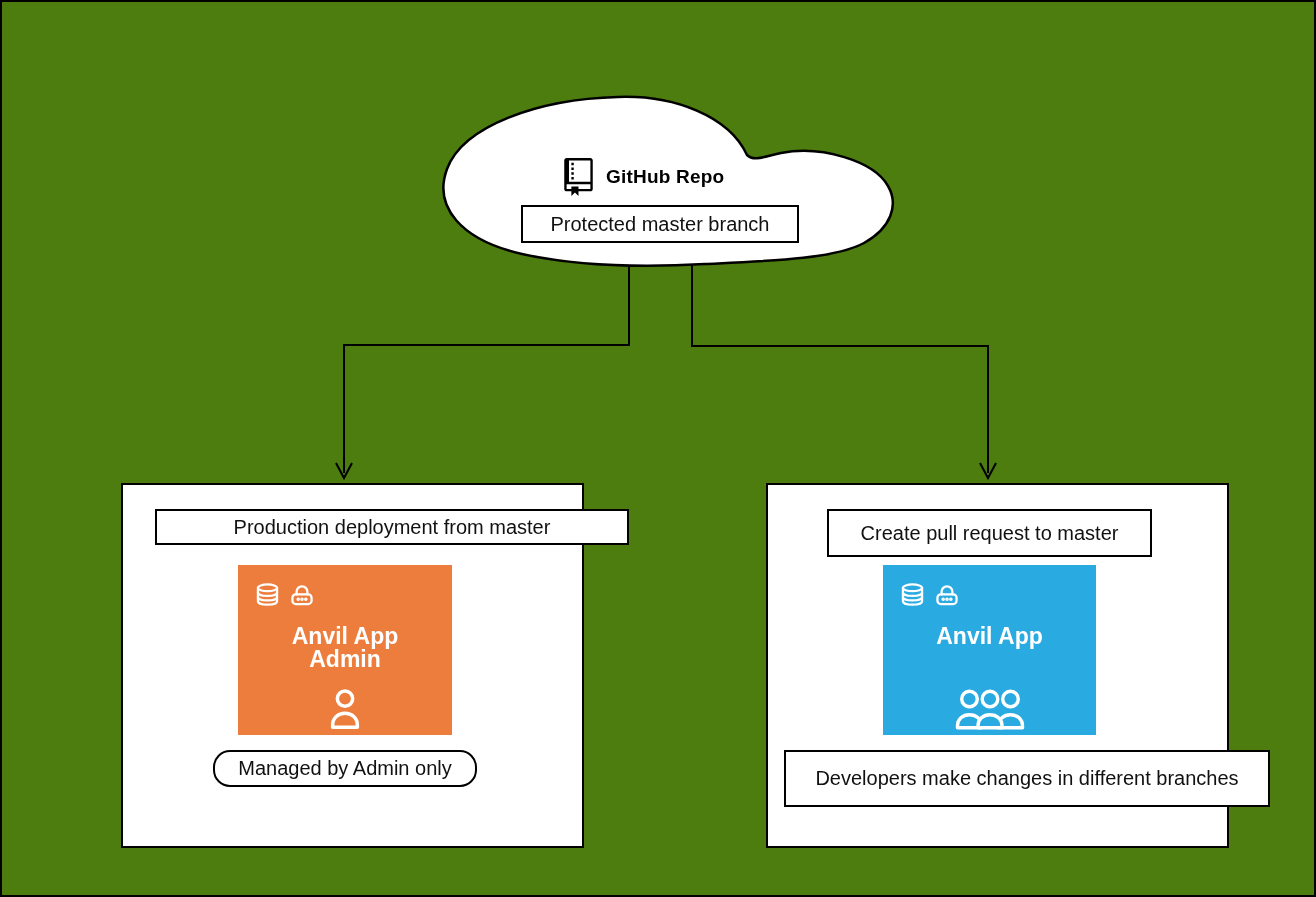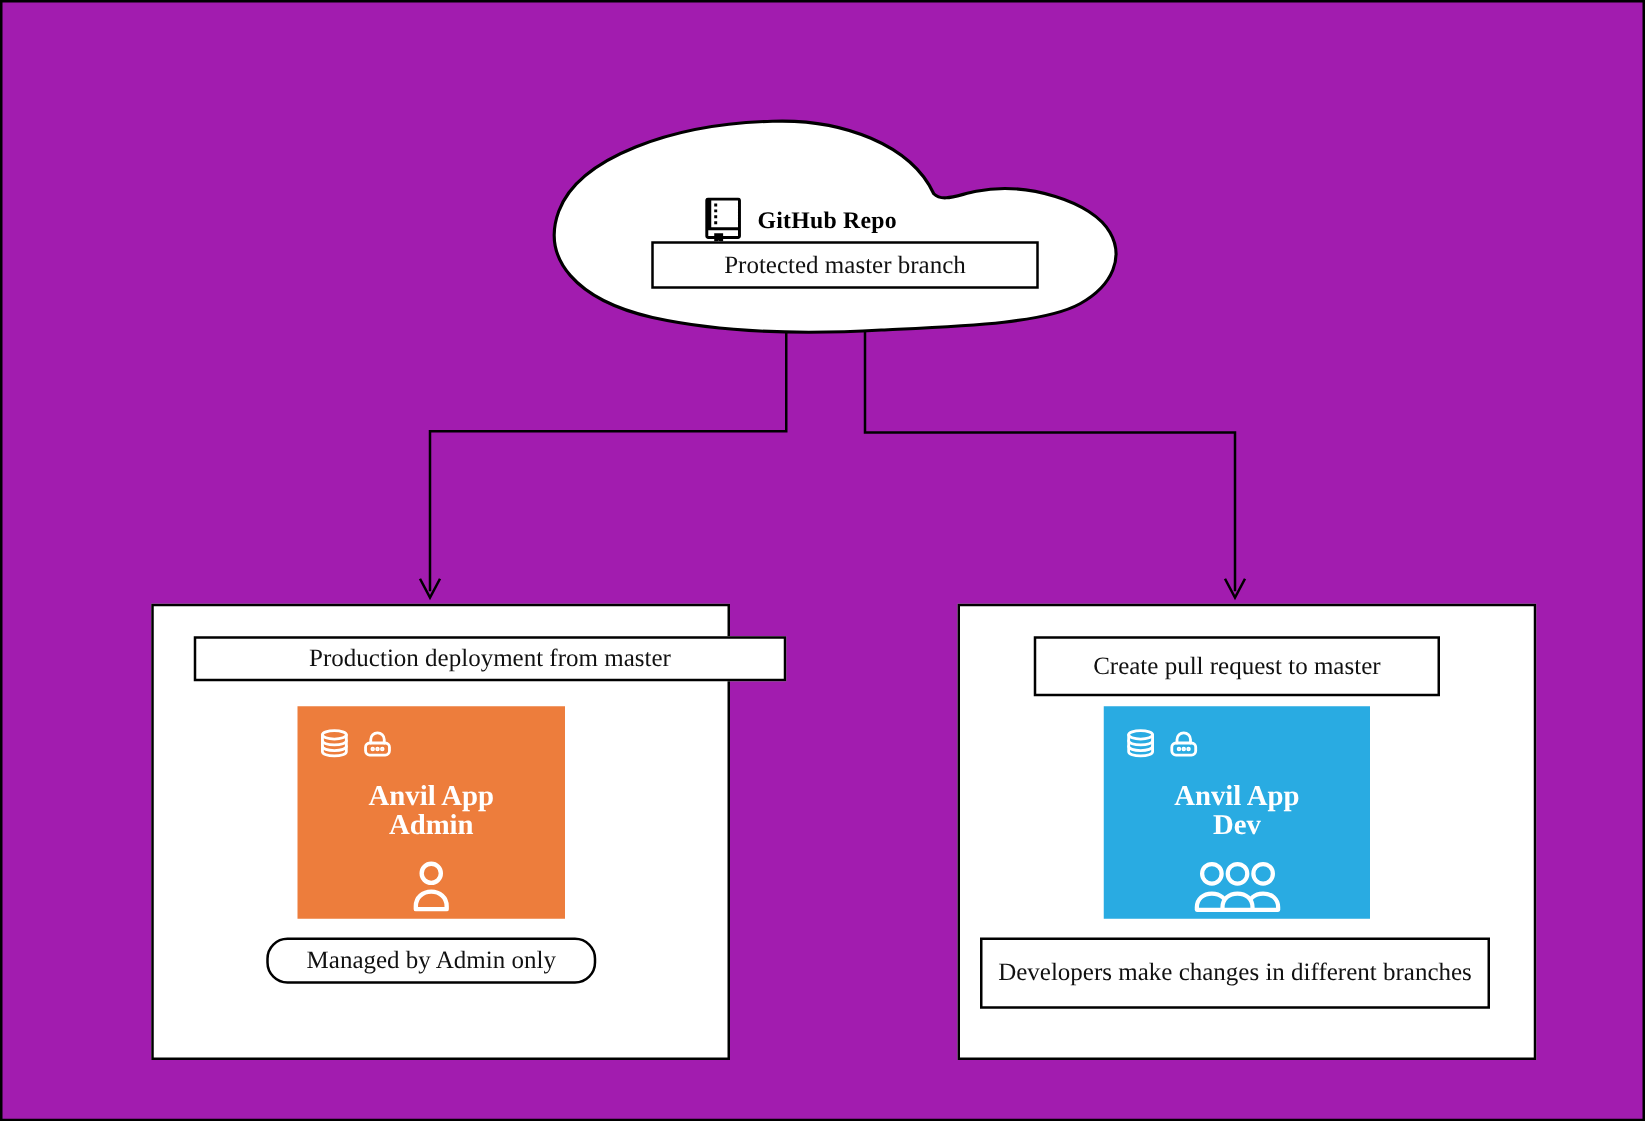--- a/index.html
+++ b/index.html
@@ -1,23 +1,23 @@
 <!DOCTYPE html>
 <html><head>
 <meta charset="utf-8">
 <style>
   html,body{margin:0;padding:0;background:#888;}
   .stage{
     position:relative;
     width:1316px;height:897px;
-    background:#a21caf;
+    background:#4d7c0f;
     border:2px solid #000;
     box-sizing:border-box;
     overflow:hidden;
-    font-family:Liberation Serif, serif;
+    font-family:Liberation Sans, sans-serif;
     color:#1a1a1a;
   }
   svg.overlay{position:absolute;left:0;top:0;width:1312px;height:893px;}
   .abs{position:absolute;box-sizing:border-box;}
 
   .label-box{
     background:#fff;
     border:2px solid #000;
     display:flex;align-items:center;justify-content:center;
     text-align:center;
@@ -75,21 +75,21 @@
     <path d="M690,263 L690,344 L986,344 L986,471" fill="none" stroke="#000000" stroke-width="2"></path>
     <path d="M978,461 L986,476 L994,461" fill="none" stroke="#000000" stroke-width="2"></path>
   </svg>
 
   <div class="cloud-title">
     <svg width="29" height="38" viewBox="0 0 12 16">
       <path fill-rule="evenodd" fill="#000000" d="M4 9H3V8h1v1zm0-3H3v1h1V6zm0-2H3v1h1V4zm0-2H3v1h1V2zm8-1v12c0 .55-.45 1-1 1H6v2l-1.5-1.5L3 16v-2H1c-.55 0-1-.45-1-1V1c0-.55.45-1 1-1h10c.55 0 1 .45 1 1zm-1 10H1v2h2v-1h3v1h5v-2zm0-10H2v9h9V1z"></path>
     </svg>
     <span class="txt">GitHub Repo</span>
   </div>
-  <div class="label-box abs" style="left:519px;top:191px;width:310px;height:38px;">Protected master branch</div>
+  <div class="label-box abs" style="left:519px;top:203px;width:278px;height:38px;">Protected master branch</div>
 
   <div class="group-box abs" style="left:119px;top:481px;width:463px;height:365px;"></div>
   <div class="label-box abs" style="left:153px;top:507px;width:474px;height:36px;">Production deployment from master</div>
 
   <div class="app-card abs" style="left: 236px; top: 563px; width: 214px; height: 170px; background-color: rgb(237, 125, 60);">
     <div class="card-icons">
       <svg width="27" height="29" viewBox="0 0 24 24" fill="none" stroke="#ffffff" stroke-width="2" stroke-linecap="round">
         <ellipse cx="12" cy="5.2" rx="8.5" ry="3"></ellipse>
         <path d="M3.5 5.2 v12 c0 1.8 3.8 3 8.5 3 s8.5-1.2 8.5-3 v-12"></path>
         <path d="M3.5 9.4 c0 1.8 3.8 3 8.5 3 s8.5-1.2 8.5-3"></path>
@@ -130,34 +130,33 @@
       <svg width="28" height="27" viewBox="0 0 24 24" fill="none" stroke="#ffffff" stroke-width="2" stroke-linecap="round">
         <path d="M7.2 11 V8.6 a4.8 4.8 0 0 1 9.6 0 V11"></path>
         <rect x="3.5" y="11" width="17" height="8.6" rx="3"></rect>
         <circle cx="8.6" cy="15.3" r="0.6" fill="#ffffff"></circle>
         <circle cx="12" cy="15.3" r="0.6" fill="#ffffff"></circle>
         <circle cx="15.4" cy="15.3" r="0.6" fill="#ffffff"></circle>
       </svg>
     </div>
     <div class="card-title">
       <div>Anvil App</div>
-      <div>Dev</div>
     </div>
     <div class="card-bottom-icon">
       <svg width="70" height="42" viewBox="0 0 70 42" fill="none" stroke="#ffffff" stroke-width="3.4" stroke-linejoin="round">
         <g>
           <circle cx="14.5" cy="11" r="7.8" fill="#29ABE2"></circle>
           <path d="M2.5 39.8 v-2 c0-6.6 5.2-11 12-11 s12 4.4 12 11 v2 z" fill="#29ABE2"></path>
         </g>
         <g>
           <circle cx="55.5" cy="11" r="7.8" fill="#29ABE2"></circle>
           <path d="M43.5 39.8 v-2 c0-6.6 5.2-11 12-11 s12 4.4 12 11 v2 z" fill="#29ABE2"></path>
         </g>
         <g>
           <circle cx="35" cy="11" r="7.8" fill="#29ABE2"></circle>
           <path d="M23 39.8 v-2 c0-6.6 5.2-11 12-11 s12 4.4 12 11 v2 z" fill="#29ABE2"></path>
         </g>
       </svg>
     </div>
   </div>
-  <div class="label-box abs" style="left:782px;top:748px;width:408px;height:57px;padding:0 10px;">Developers make changes in different branches</div>
+  <div class="label-box abs" style="left:782px;top:748px;width:486px;height:57px;padding:0 10px;">Developers make changes in different branches</div>
 
 </div>
 
 </body></html>

